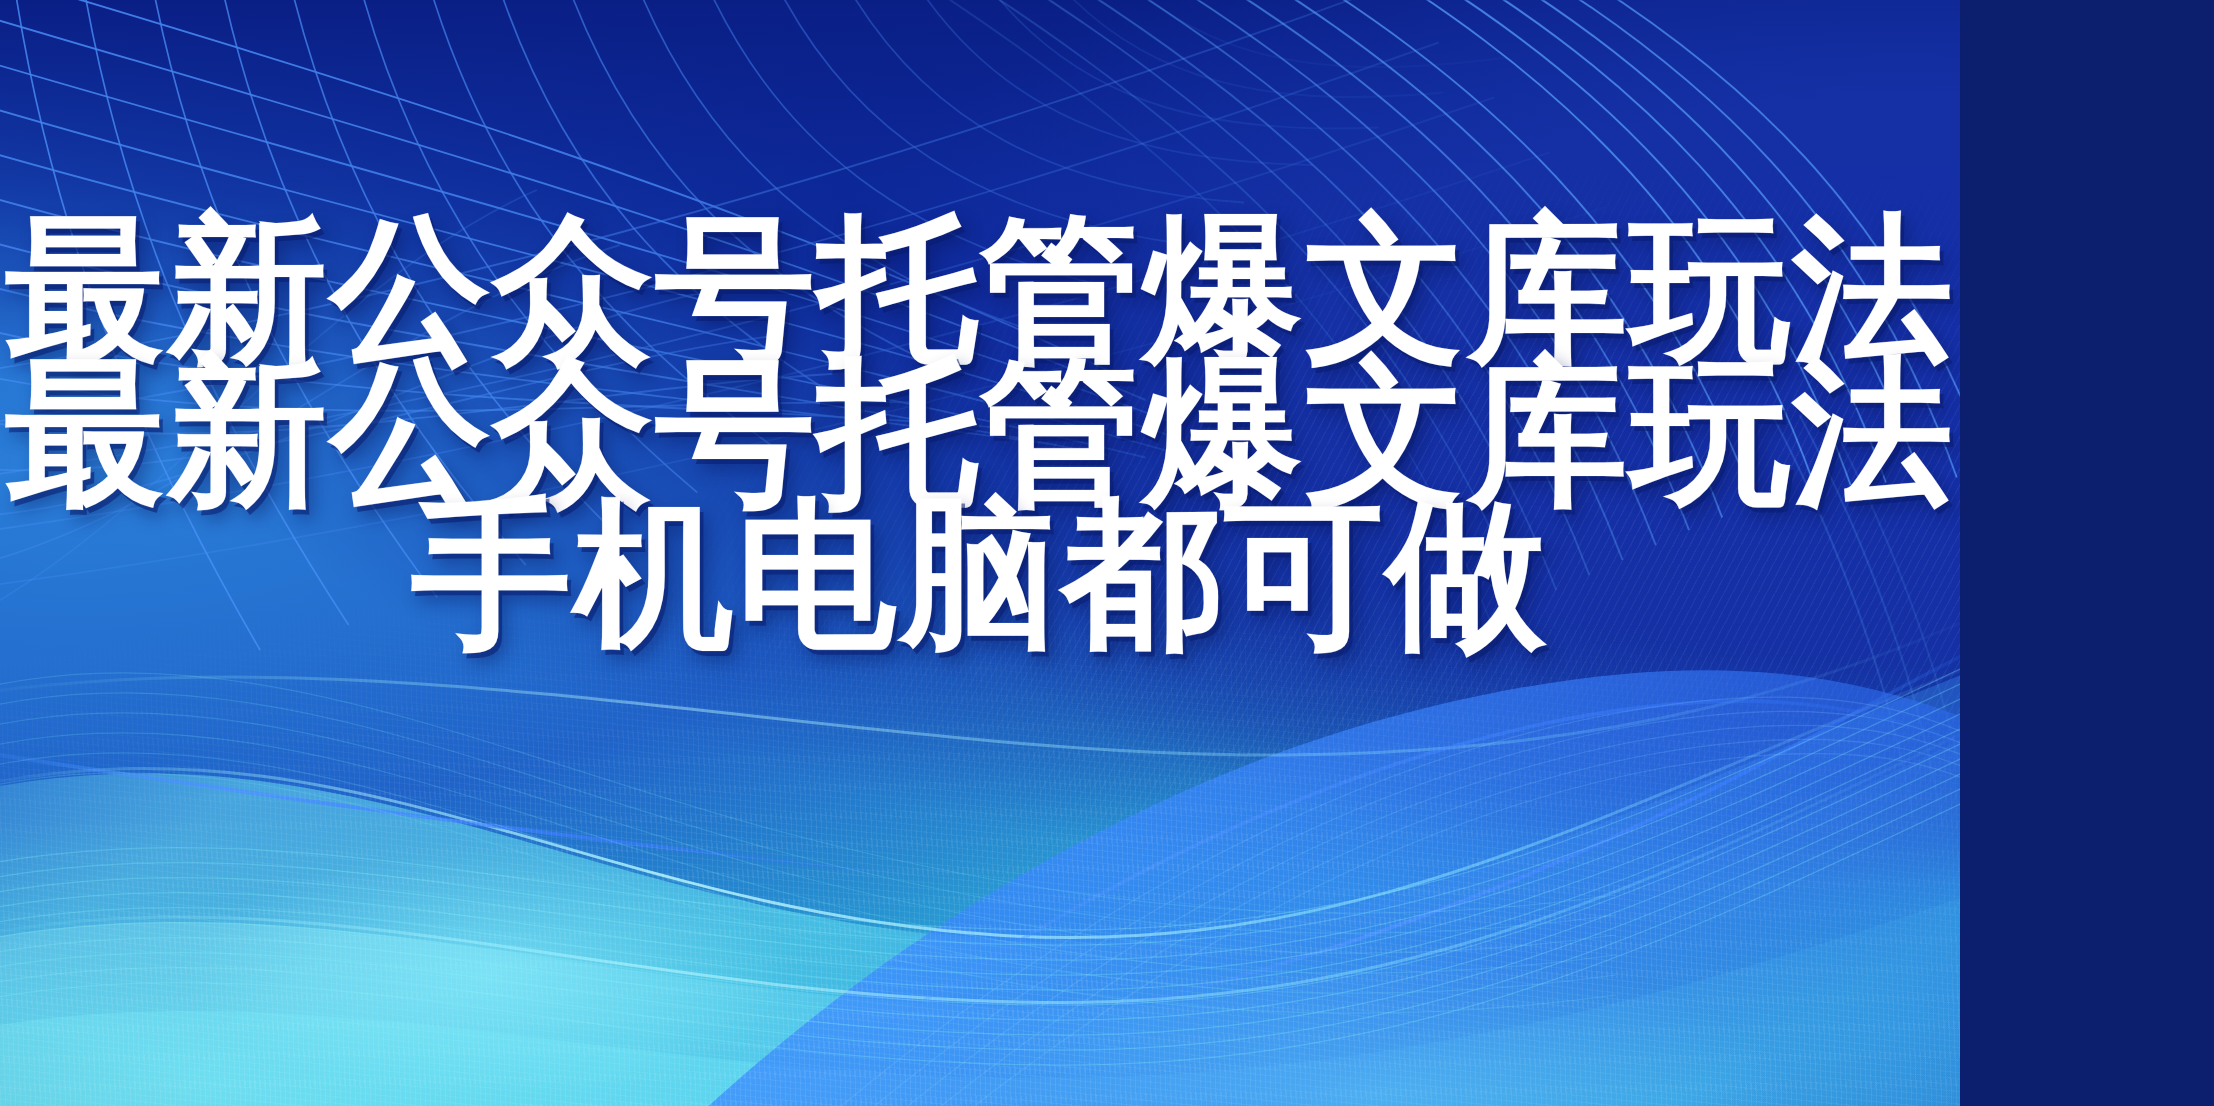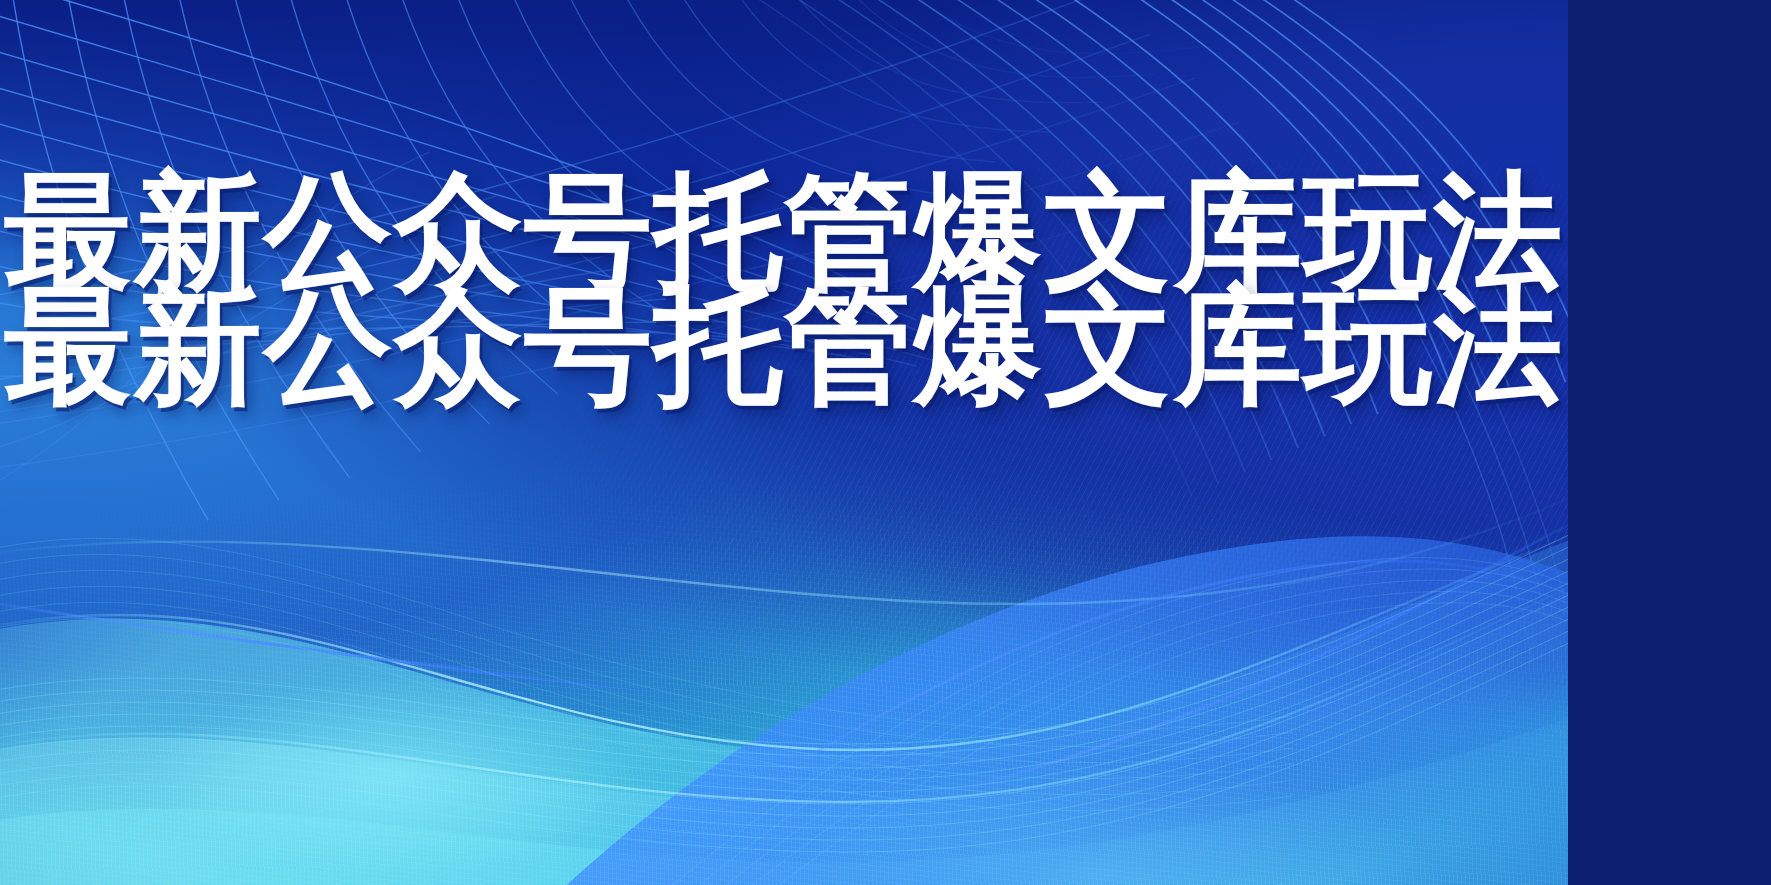--- a/index.html
+++ b/index.html
@@ -291,15 +291,16 @@
     </svg>
   </div>
 
   <div class="layer" id="halftone"></div>
   <div class="layer" id="glow-bottom"></div>
   <div class="layer" id="vignette"></div>
 
   <div id="headline">
     <span class="hl-line">最新公众号托管爆文库玩法</span>
     <span class="hl-line">最新公众号托管爆文库玩法</span>
+    <span class="hl-line">手机电脑都可做</span>
   </div>
 
 </div>
 
 </body></html>

